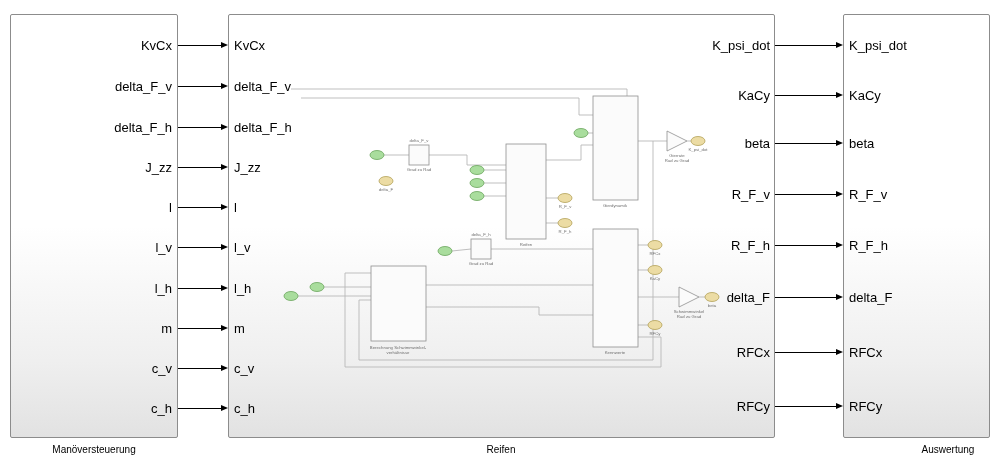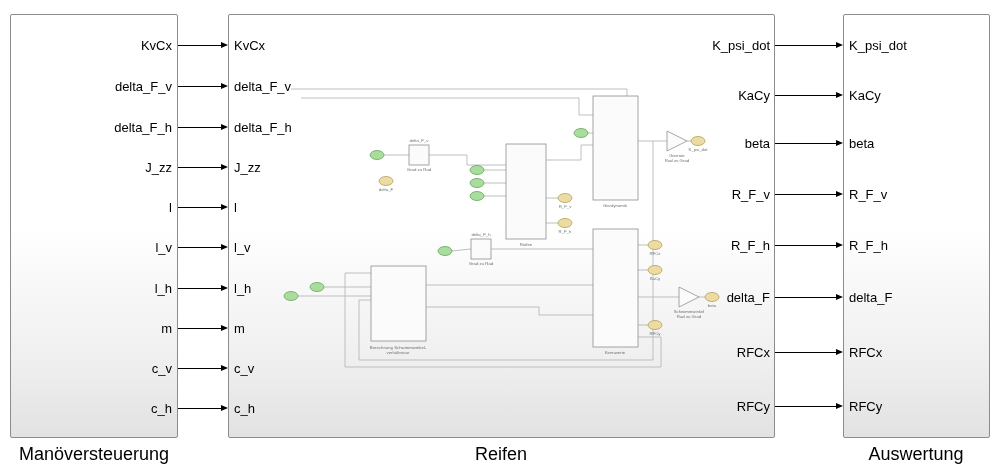--- a/index.html
+++ b/index.html
@@ -10,21 +10,21 @@
   
   .sl-block {
     position:absolute;
     border:1px solid #8c8c8c;
     border-radius:2px;
     background:linear-gradient(180deg,#ffffff 0%,#ffffff 50%,#efefef 82%,#e2e2e2 100%);
   }
 
   
   .block-label {
-    position:absolute; font-size:18px; color:#000;
+    position:absolute; font-size:10px; color:#000;
     transform:translateX(-50%); white-space:nowrap;
   }
 
   
   .pl { position:absolute; font-size:13px; color:#000; white-space:nowrap;
         transform:translateY(-50%); }
   .pl.ra { transform:translate(-100%,-50%); }
 
   
   .wire { position:absolute; height:0; border-top:1.4px solid #000; }
@@ -46,21 +46,21 @@
 <body>
 
 <div class="canvas">
 
   <div class="sl-block" style="left:10px;top:14px;width:168px;height:424px"></div>
   <div class="sl-block" style="left:228px;top:14px;width:547px;height:424px"></div>
   <div class="sl-block" style="left:843px;top:14px;width:147px;height:424px"></div>
 
   <div class="block-label" style="left:94px;top:444px">Manöversteuerung</div>
   <div class="block-label" style="left:501px;top:444px">Reifen</div>
-  <div class="block-label" style="left:916px;top:444px">Auswertung</div>
+  <div class="block-label" style="left:948px;top:444px">Auswertung</div>
 
   <div class="pl ra" style="left:172px;top:45px">KvCx</div>
   <div class="wire" style="left:178px;top:45px;width:43px"></div>
   <div class="pl" style="left:234px;top:45px">KvCx</div>
 
   <div class="pl ra" style="left:172px;top:86px">delta_F_v</div>
   <div class="wire" style="left:178px;top:86px;width:43px"></div>
   <div class="pl" style="left:234px;top:86px">delta_F_v</div>
 
   <div class="pl ra" style="left:172px;top:127px">delta_F_h</div>

